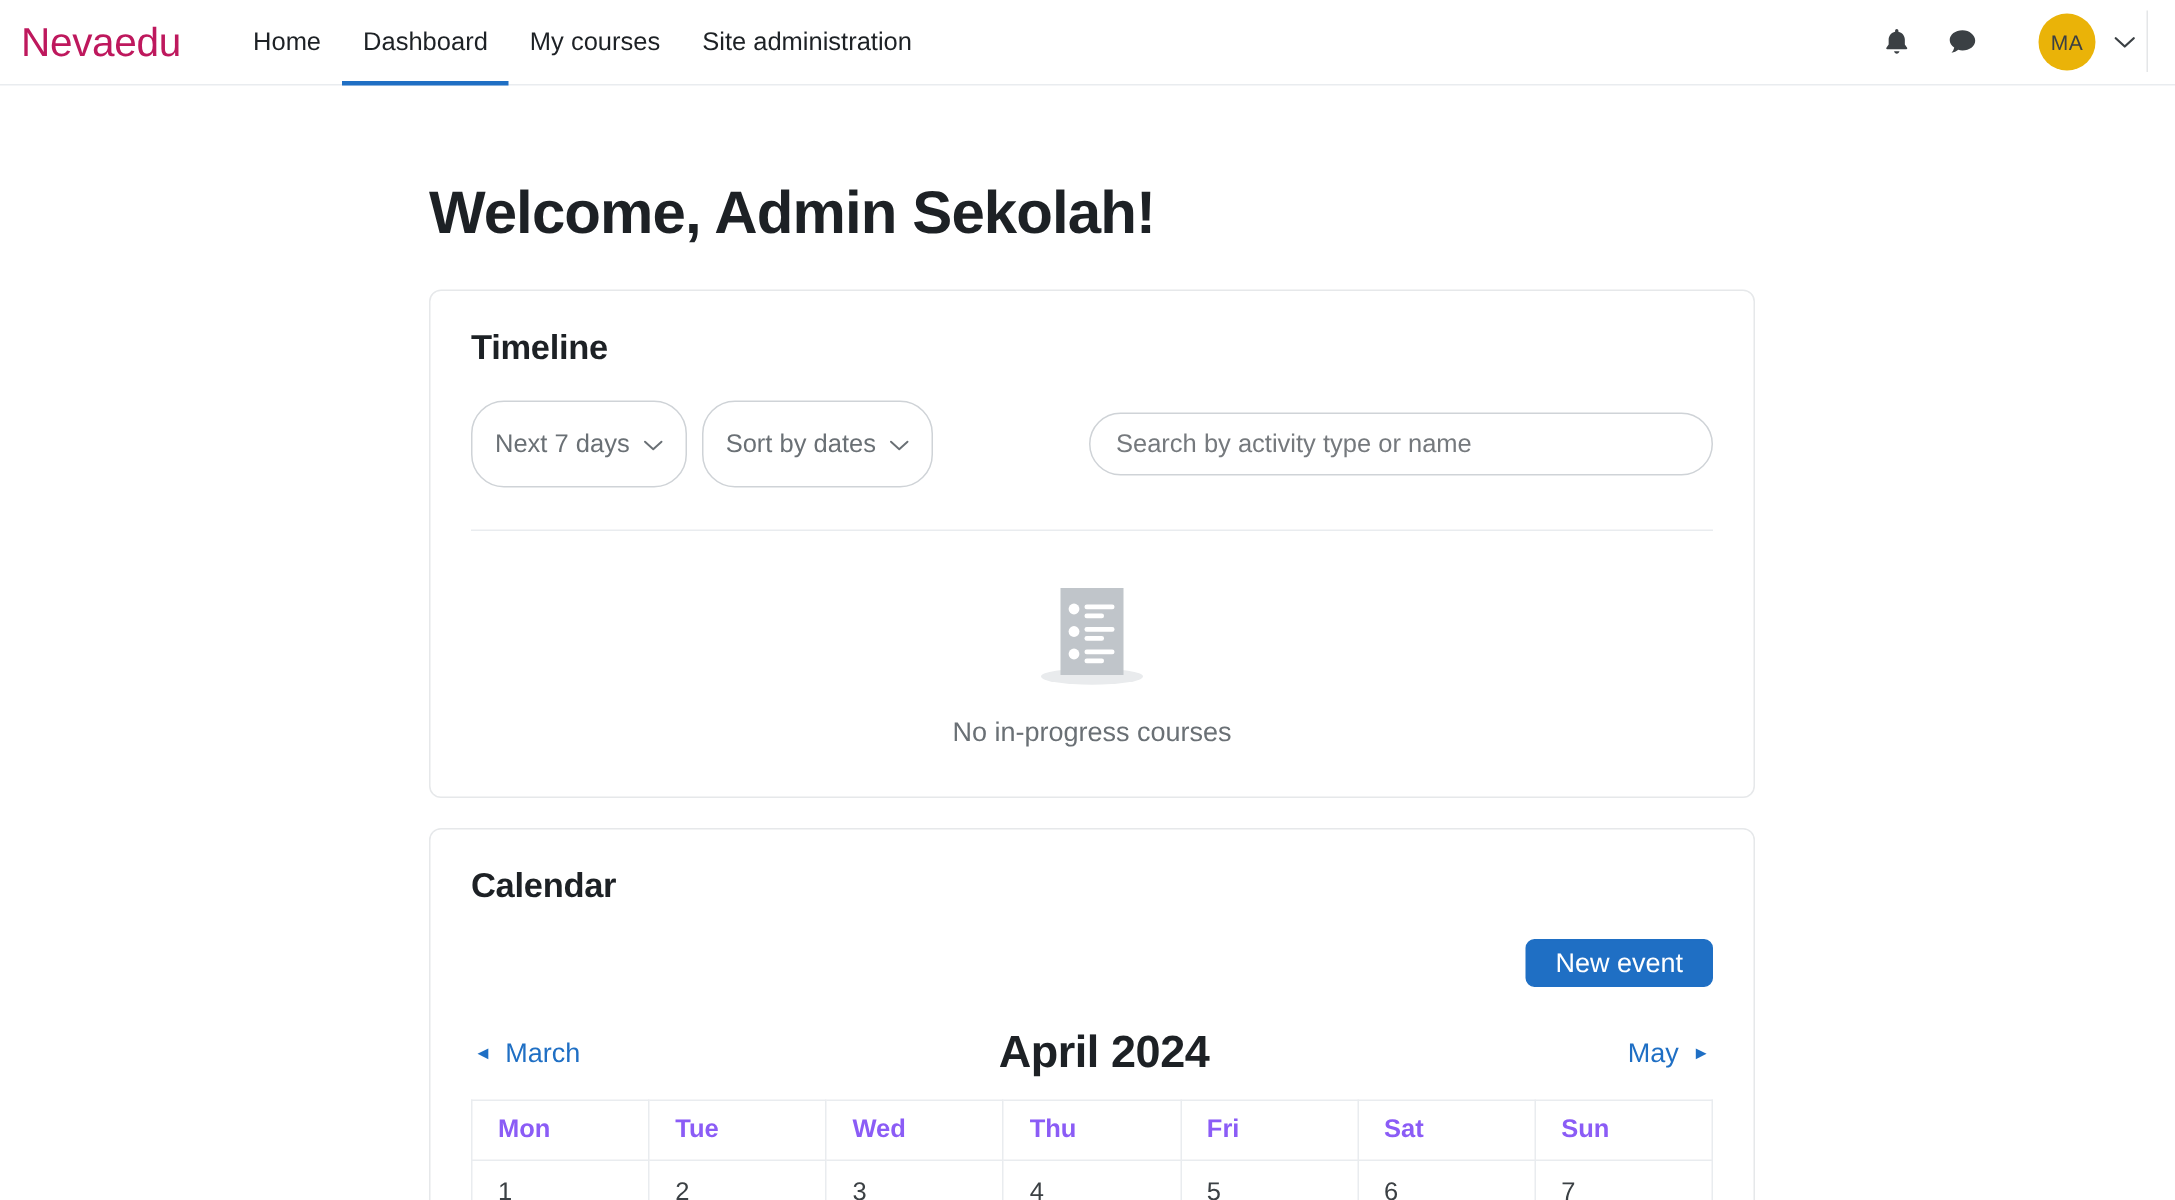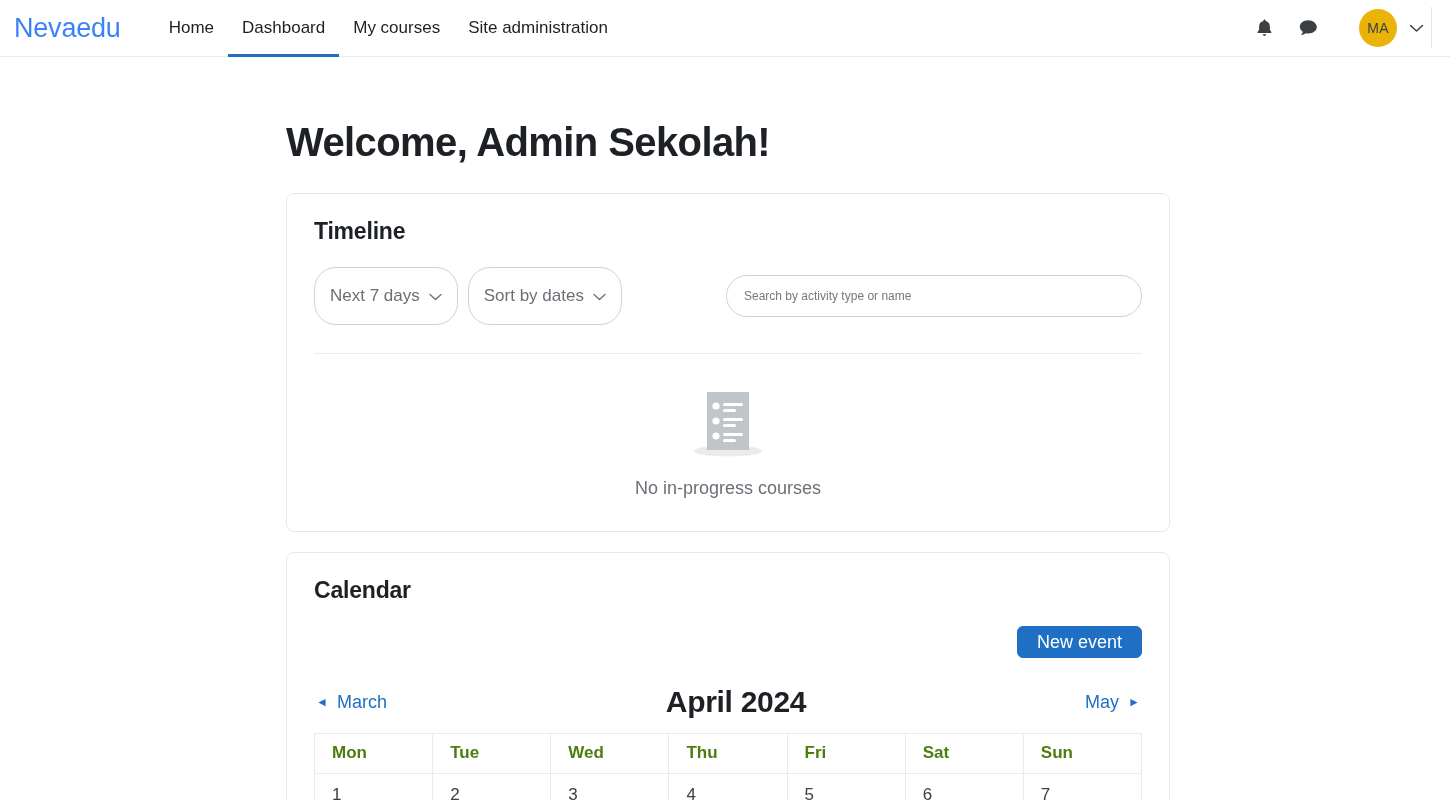--- a/index.html
+++ b/index.html
@@ -22,21 +22,21 @@
     height: 57px;
     display: flex;
     align-items: center;
     background: #ffffff;
     border-bottom: 1px solid #e9ecef;
     padding: 0 18px 0 14px;
   }
   .brand {
     font-size: 27px;
     font-weight: 400;
-    color: #3b82f6;
+    color: #be185d;
     letter-spacing: -0.2px;
     line-height: 1;
     margin-right: 34px;
     white-space: nowrap;
   }
   .nav-links {
     display: flex;
     align-items: stretch;
     height: 57px;
   }
@@ -162,21 +162,21 @@
     white-space: nowrap;
   }
   .pill svg { flex: none; }
   .search-wrap { margin-left: auto; }
   .search-input {
     width: 416px;
     height: 42px;
     border: 1px solid #cfd3d7;
     border-radius: 22px;
     padding: 0 17px;
-    font-size: 12px;
+    font-size: 17px;
     color: #1d2125;
     font-family: "Liberation Sans", sans-serif;
     background: #fff;
     outline: none;
   }
   .search-input::placeholder { color: #75797d; }
 
   .divider {
     height: 1px;
     background: #e9ecef;
@@ -264,21 +264,21 @@
     table-layout: fixed;
   }
   .cal-table th,
   .cal-table td {
     border: 1px solid #e9ecef;
     text-align: left;
   }
   .cal-table th {
     font-size: 17px;
     font-weight: 700;
-    color: #4d7c0f;
+    color: #8b5cf6;
     padding: 9px 0 10px 17px;
   }
   .cal-table td {
     height: 110px;
     vertical-align: top;
     padding: 11px 0 0 17px;
     font-size: 17px;
     color: #3b4044;
   }
 </style>

